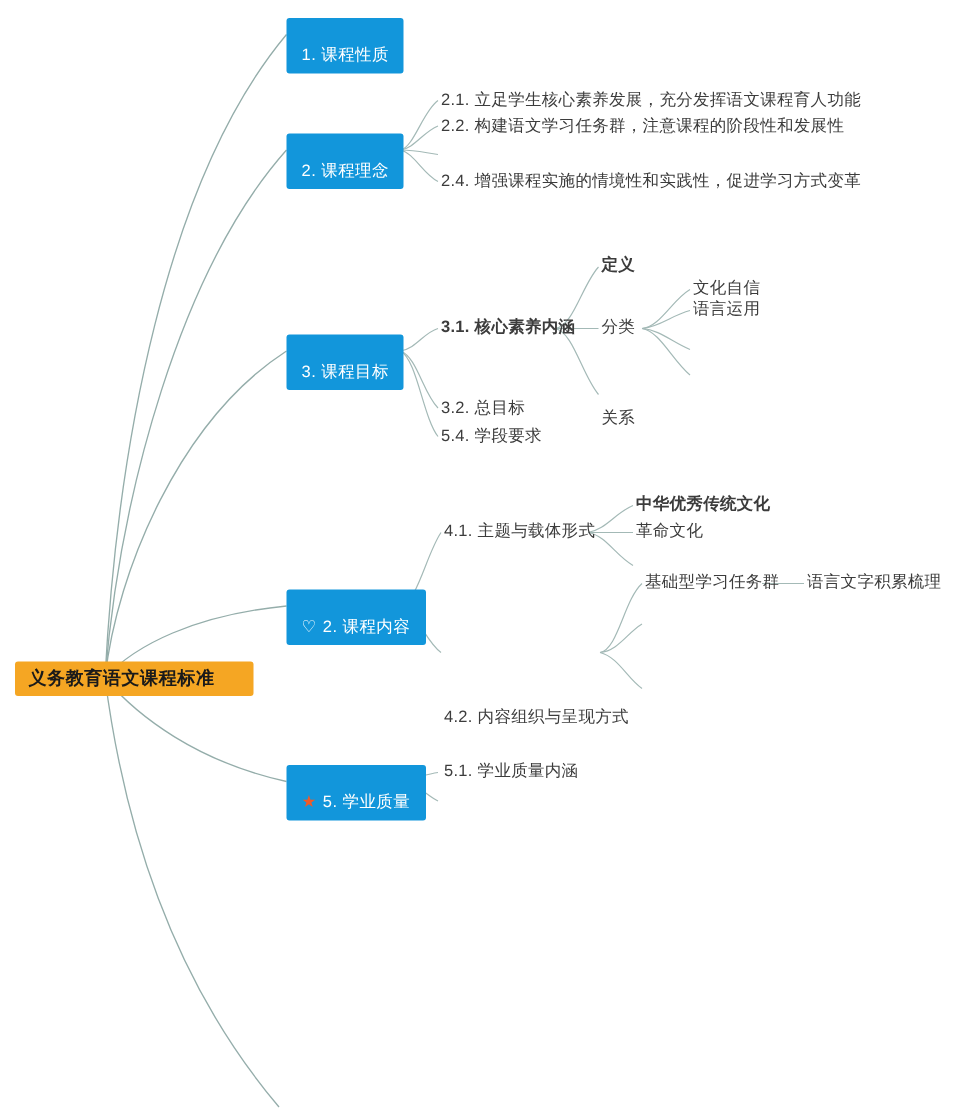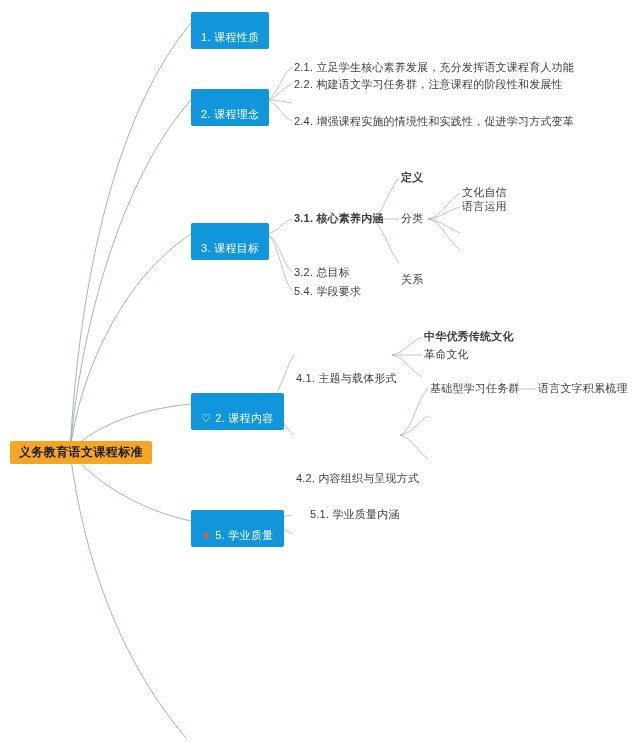--- a/index.html
+++ b/index.html
@@ -34,21 +34,21 @@
     white-space: nowrap;
     line-height: 1;
   }
 
   
   .root-node {
     background: #f5a623;
     color: #1a1a1a;
     font-size: 12px;
     font-weight: bold;
-    padding: 5px 9px 6px 9px;
+    padding: 5px 26px 6px 9px;
     border-radius: 2px;
     letter-spacing: 0.4px;
   }
 
   
   .branch-node {
     background: #1296db;
     color: #ffffff;
     font-size: 11px;
     padding: 20px 10px 6px 10px;
@@ -165,32 +165,32 @@
 
   <div class="node leaf-node l4" style="left:462px; top:187px;">文化自信</div>
   <div class="node leaf-node l4" style="left:462px; top:201px;">语言运用</div>
   <div class="node leaf-node l4 empty" style="left:462px; top:231px;"></div>
   <div class="node leaf-node l4 empty" style="left:462px; top:248px;"></div>
 
   <div class="node branch-node" style="left:191px; top:393px;">
     <span class="b-icon icon-heart">♡</span>
     <span class="b-label">2. 课程内容</span>
   </div>
-  <div class="node leaf-node l2" style="left:296px; top:349px;margin-top:24px;">4.1. 主题与载体形式</div>
+  <div class="node leaf-node l2" style="left:296px; top:349px;">4.1. 主题与载体形式</div>
   <div class="node leaf-node l2" style="left:296px; top:429px;margin-top:44px;">4.2. 内容组织与呈现方式</div>
 
   <div class="node leaf-node l3" style="left:424px; top:331px;font-weight:bold;">中华优秀传统文化</div>
   <div class="node leaf-node l3" style="left:424px; top:349px;">革命文化</div>
   <div class="node leaf-node l3 empty" style="left:424px; top:375px;"></div>
 
   <div class="node leaf-node l3" style="left:430px; top:383px;">基础型学习任务群</div>
   <div class="node leaf-node l3 empty" style="left:430px; top:413px;"></div>
   <div class="node leaf-node l3 empty" style="left:430px; top:456px;"></div>
 
   <div class="node leaf-node l4" style="left:538px; top:383px;">语言文字积累梳理</div>
 
   <div class="node branch-node" style="left:191px; top:510px;">
     <span class="b-icon icon-star">★</span>
     <span class="b-label">5. 学业质量</span>
   </div>
-  <div class="node leaf-node l2" style="left:310px; top:509px;">5.1. 学业质量内涵</div>
+  <div class="node leaf-node l2" style="left:296px; top:509px;">5.1. 学业质量内涵</div>
 
 </div>
 
 </body></html>

